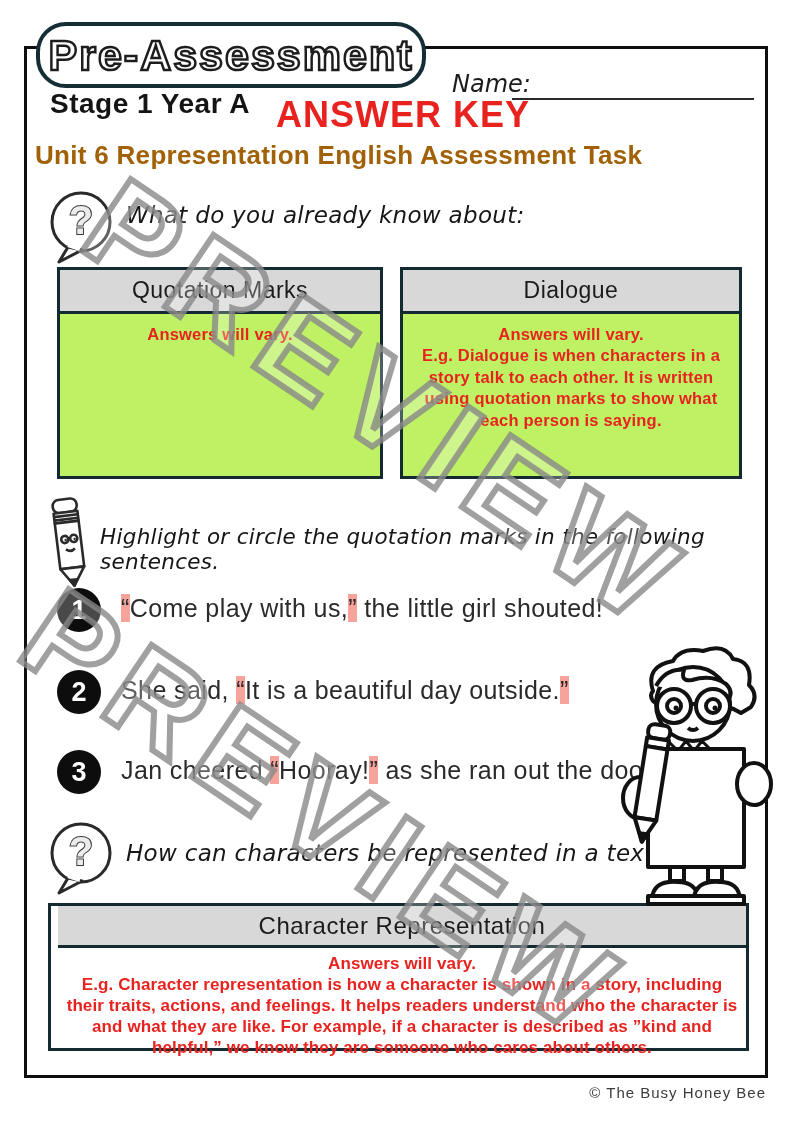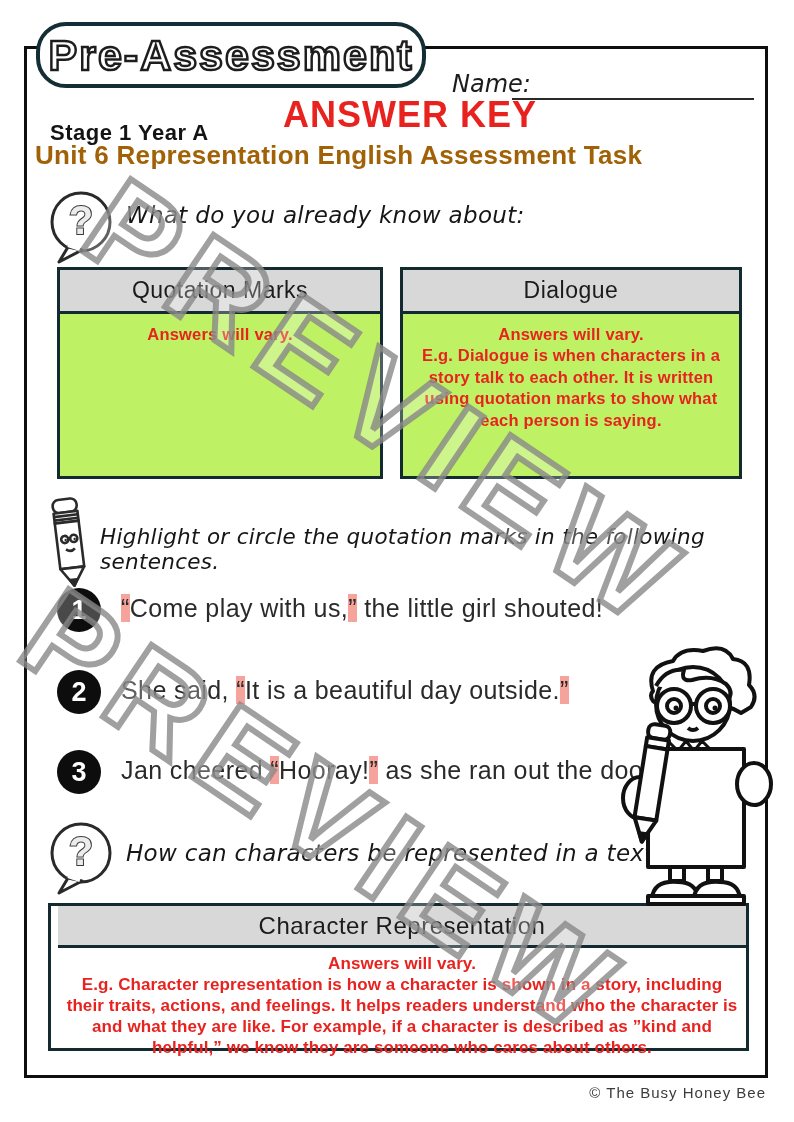--- a/index.html
+++ b/index.html
@@ -10,22 +10,22 @@
   
   .page-frame{left:24px;top:46px;width:744px;height:1032px;border:3px solid #0e0e0e;box-sizing:border-box;}
   .badge{left:36px;top:22px;width:390px;height:66px;background:#fff;border:4px solid #152e36;
          border-radius:30px;display:flex;align-items:center;justify-content:center;z-index:12;box-sizing:border-box;}
   .badge-text{font-size:43px;font-weight:bold;letter-spacing:2px;color:#fff;
               -webkit-text-stroke:2.5px #1d1d1d;text-stroke:2.5px #1d1d1d;}
 
   .name-label{left:452px;top:70px;font-size:24px;font-family:"DejaVu Sans",sans-serif;font-style:italic;color:#1c1c1c;}
   .name-line{left:512px;top:68px;width:242px;height:30px;border-bottom:2px solid #2a2a2a;}
 
-  .stage{left:50px;top:120px;font-size:22px;font-weight:bold;color:#141414;letter-spacing:0.5px;}
-  .answer-key{left:283px;top:94px;font-size:36px;font-weight:bold;color:#e8231f;letter-spacing:1px;}
+  .stage{left:50px;top:88px;font-size:28px;font-weight:bold;color:#141414;letter-spacing:0.5px;}
+  .answer-key{left:276px;top:94px;font-size:36px;font-weight:bold;color:#e8231f;letter-spacing:1px;}
   .unit-title{left:35px;top:140px;font-size:26px;font-weight:bold;color:#a16207;letter-spacing:0.3px;}
 
   .prompt{font-family:"DejaVu Sans",sans-serif;font-style:italic;font-size:23px;color:#161616;letter-spacing:0.3px;}
 
   
   .topic-box{border:3px solid #132a31;box-sizing:border-box;background:#bef264;}
   .topic-header{background:#d8d8d8;border-bottom:3px solid #132a31;height:44px;display:flex;
                 align-items:center;justify-content:center;box-sizing:border-box;}
   .topic-title{font-size:23px;color:#1b1b1b;letter-spacing:0.5px;}
   .topic-body{padding:10px 8px 6px 8px;text-align:center;color:#e8231f;font-weight:bold;

